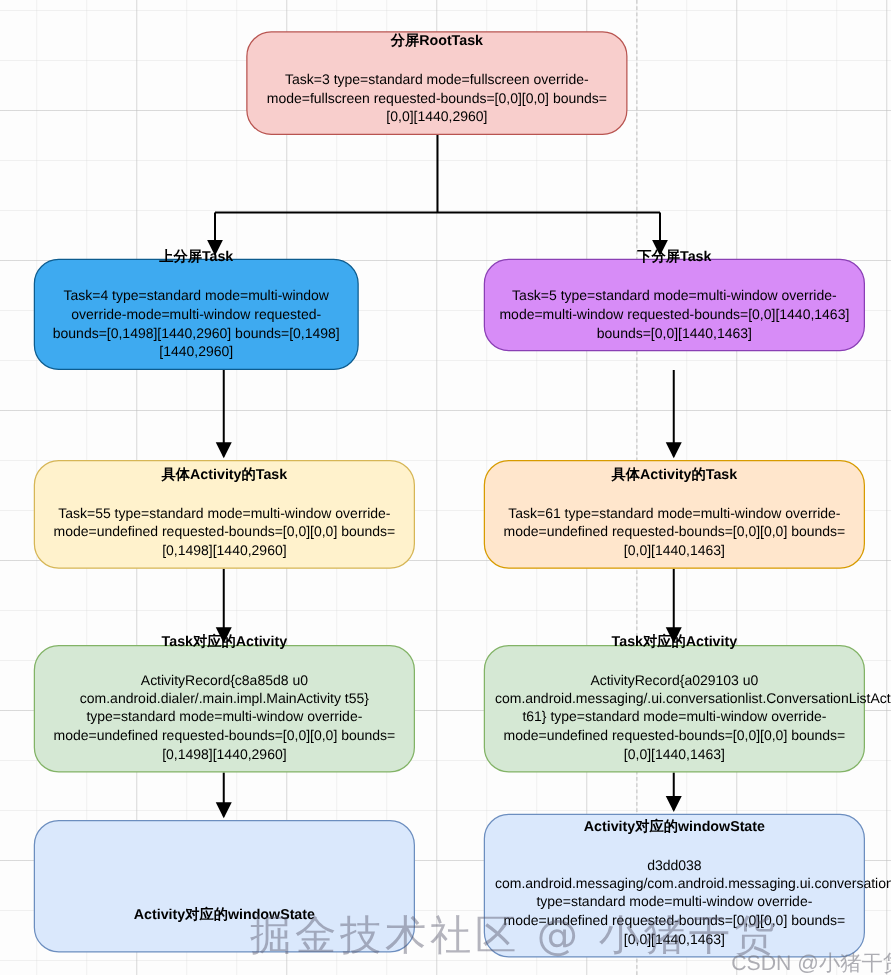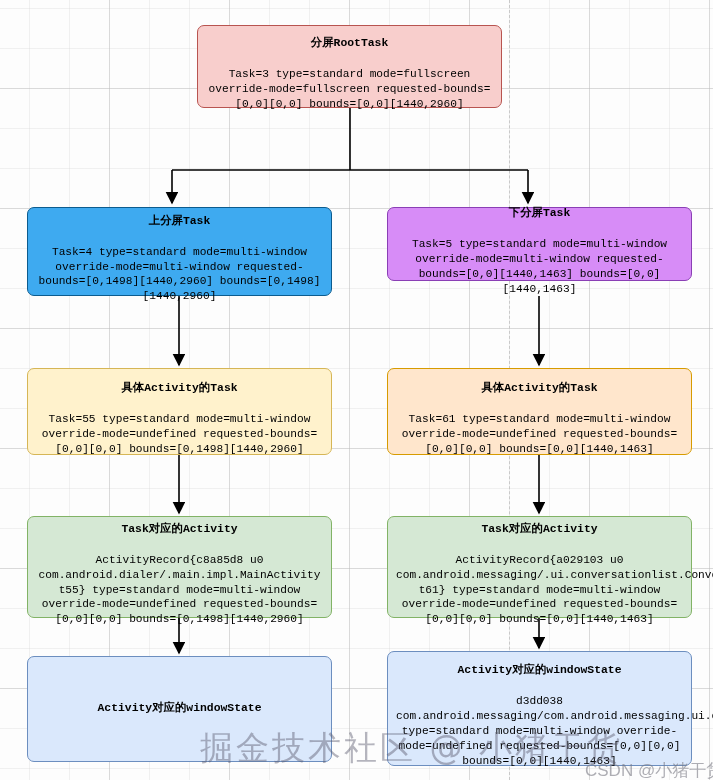--- a/index.html
+++ b/index.html
@@ -33,31 +33,30 @@
     position: absolute;
     left: 0;
     top: 0;
     width: 713px;
     height: 780px;
     pointer-events: none;
   }
   .node {
     position: absolute;
     box-sizing: border-box;
-    border-radius: 7px;
+    border-radius: 20px;
     border: 1.4px solid #000;
     display: flex;
-    align-items: center;
+    align-items: flex-end;
     justify-content: center;
     text-align: center;
     padding: 5px 8px;
     color: #000;
     line-height: 1.33;
     font-size: 11.2px;
-    font-family: Liberation Mono, monospace;
   }
   .node .txt {
     display: block;
     white-space: pre-line;
     width: 100%;
   }
   .node .title {
     display: block;
     font-weight: 700;
     font-size: 11.4px;
@@ -113,21 +112,21 @@
     <path d="M539,618 L539,648" stroke="#000" stroke-width="1.6" fill="none" marker-end="url(#arrow)"></path>
   </svg>
 
   <div class="node" style="left:197px; top:25px; width:305px; height:83px; background:#f8cecc; border-color:#b85450;">
     <span class="txt">
       <span class="title">分屏RootTask</span>
       <span>Task=3 type=standard mode=fullscreen override-mode=fullscreen requested-bounds=[0,0][0,0] bounds=[0,0][1440,2960]</span>
     </span>
   </div>
 
-  <div class="node" style="left:27px; top:207px; width:305px; height:89px; background:#3eaaf0; border-color:#0c5c8f;">
+  <div class="node" style="left:27px; top:207px; width:260px; height:89px; background:#3eaaf0; border-color:#0c5c8f;">
     <span class="txt">
       <span class="title">上分屏Task</span>
       <span>Task=4 type=standard mode=multi-window override-mode=multi-window requested-bounds=[0,1498][1440,2960] bounds=[0,1498][1440,2960]</span>
     </span>
   </div>
 
   <div class="node" style="left:387px; top:207px; width:305px; height:74px; background:#d78cf7; border-color:#8a3fb5;">
     <span class="txt">
       <span class="title">下分屏Task</span>
       <span>Task=5 type=standard mode=multi-window override-mode=multi-window requested-bounds=[0,0][1440,1463] bounds=[0,0][1440,1463]</span>

